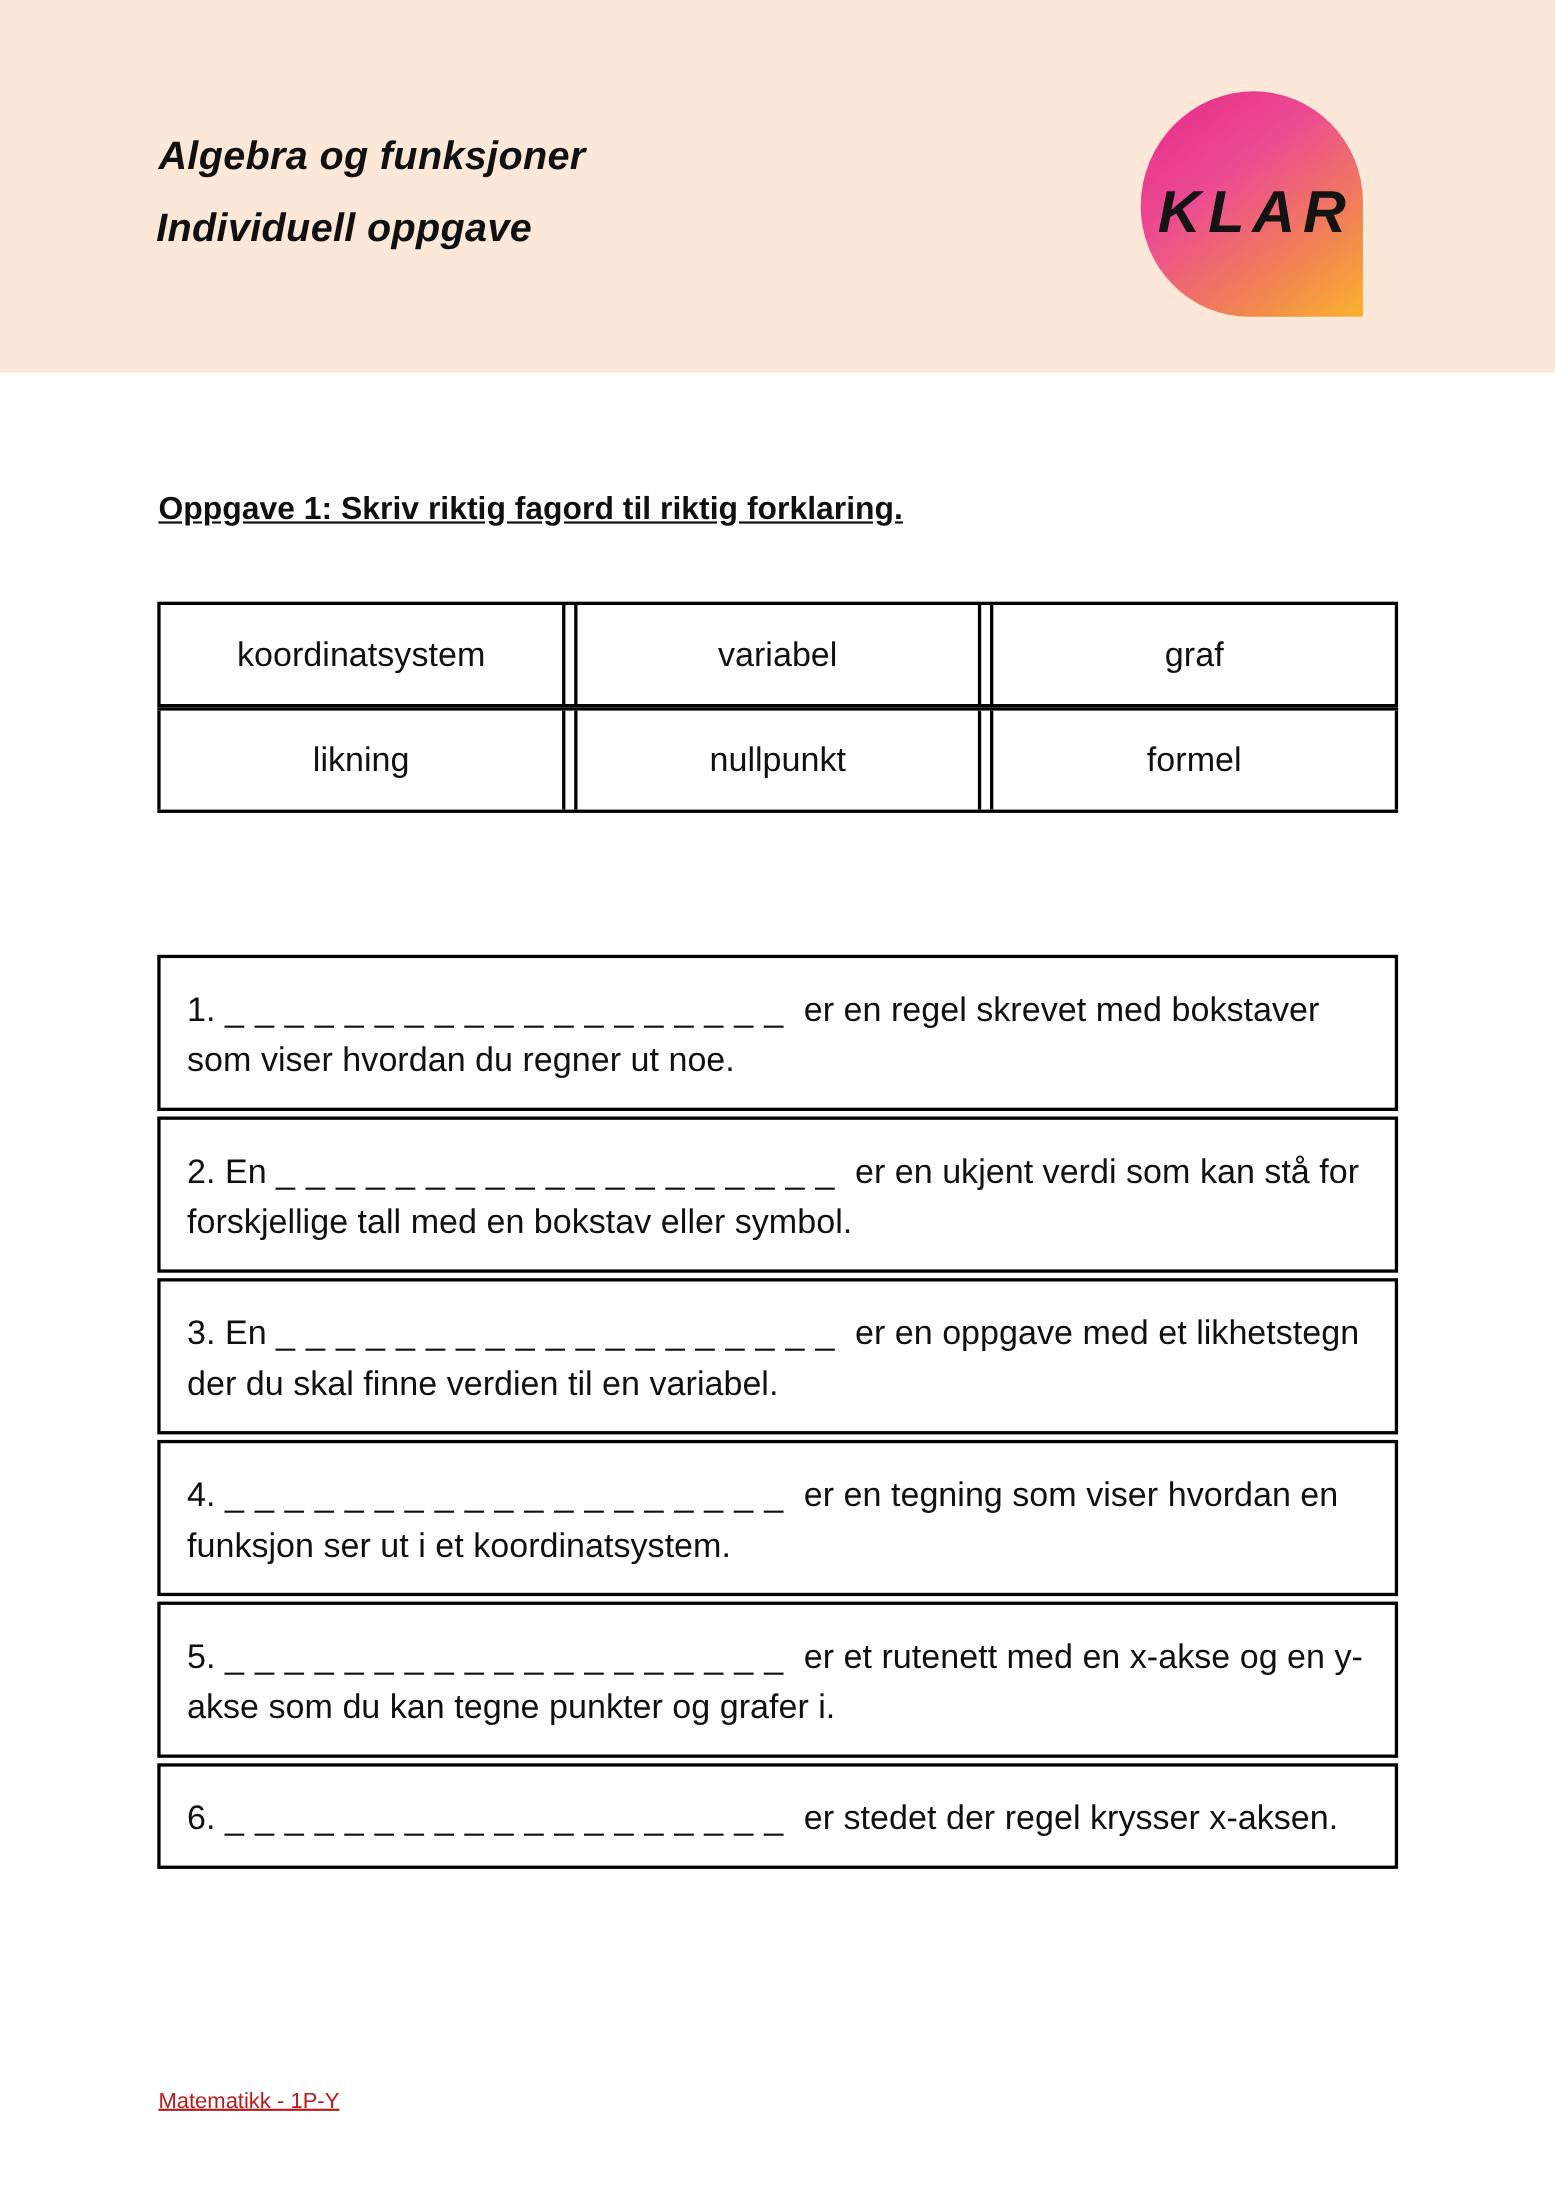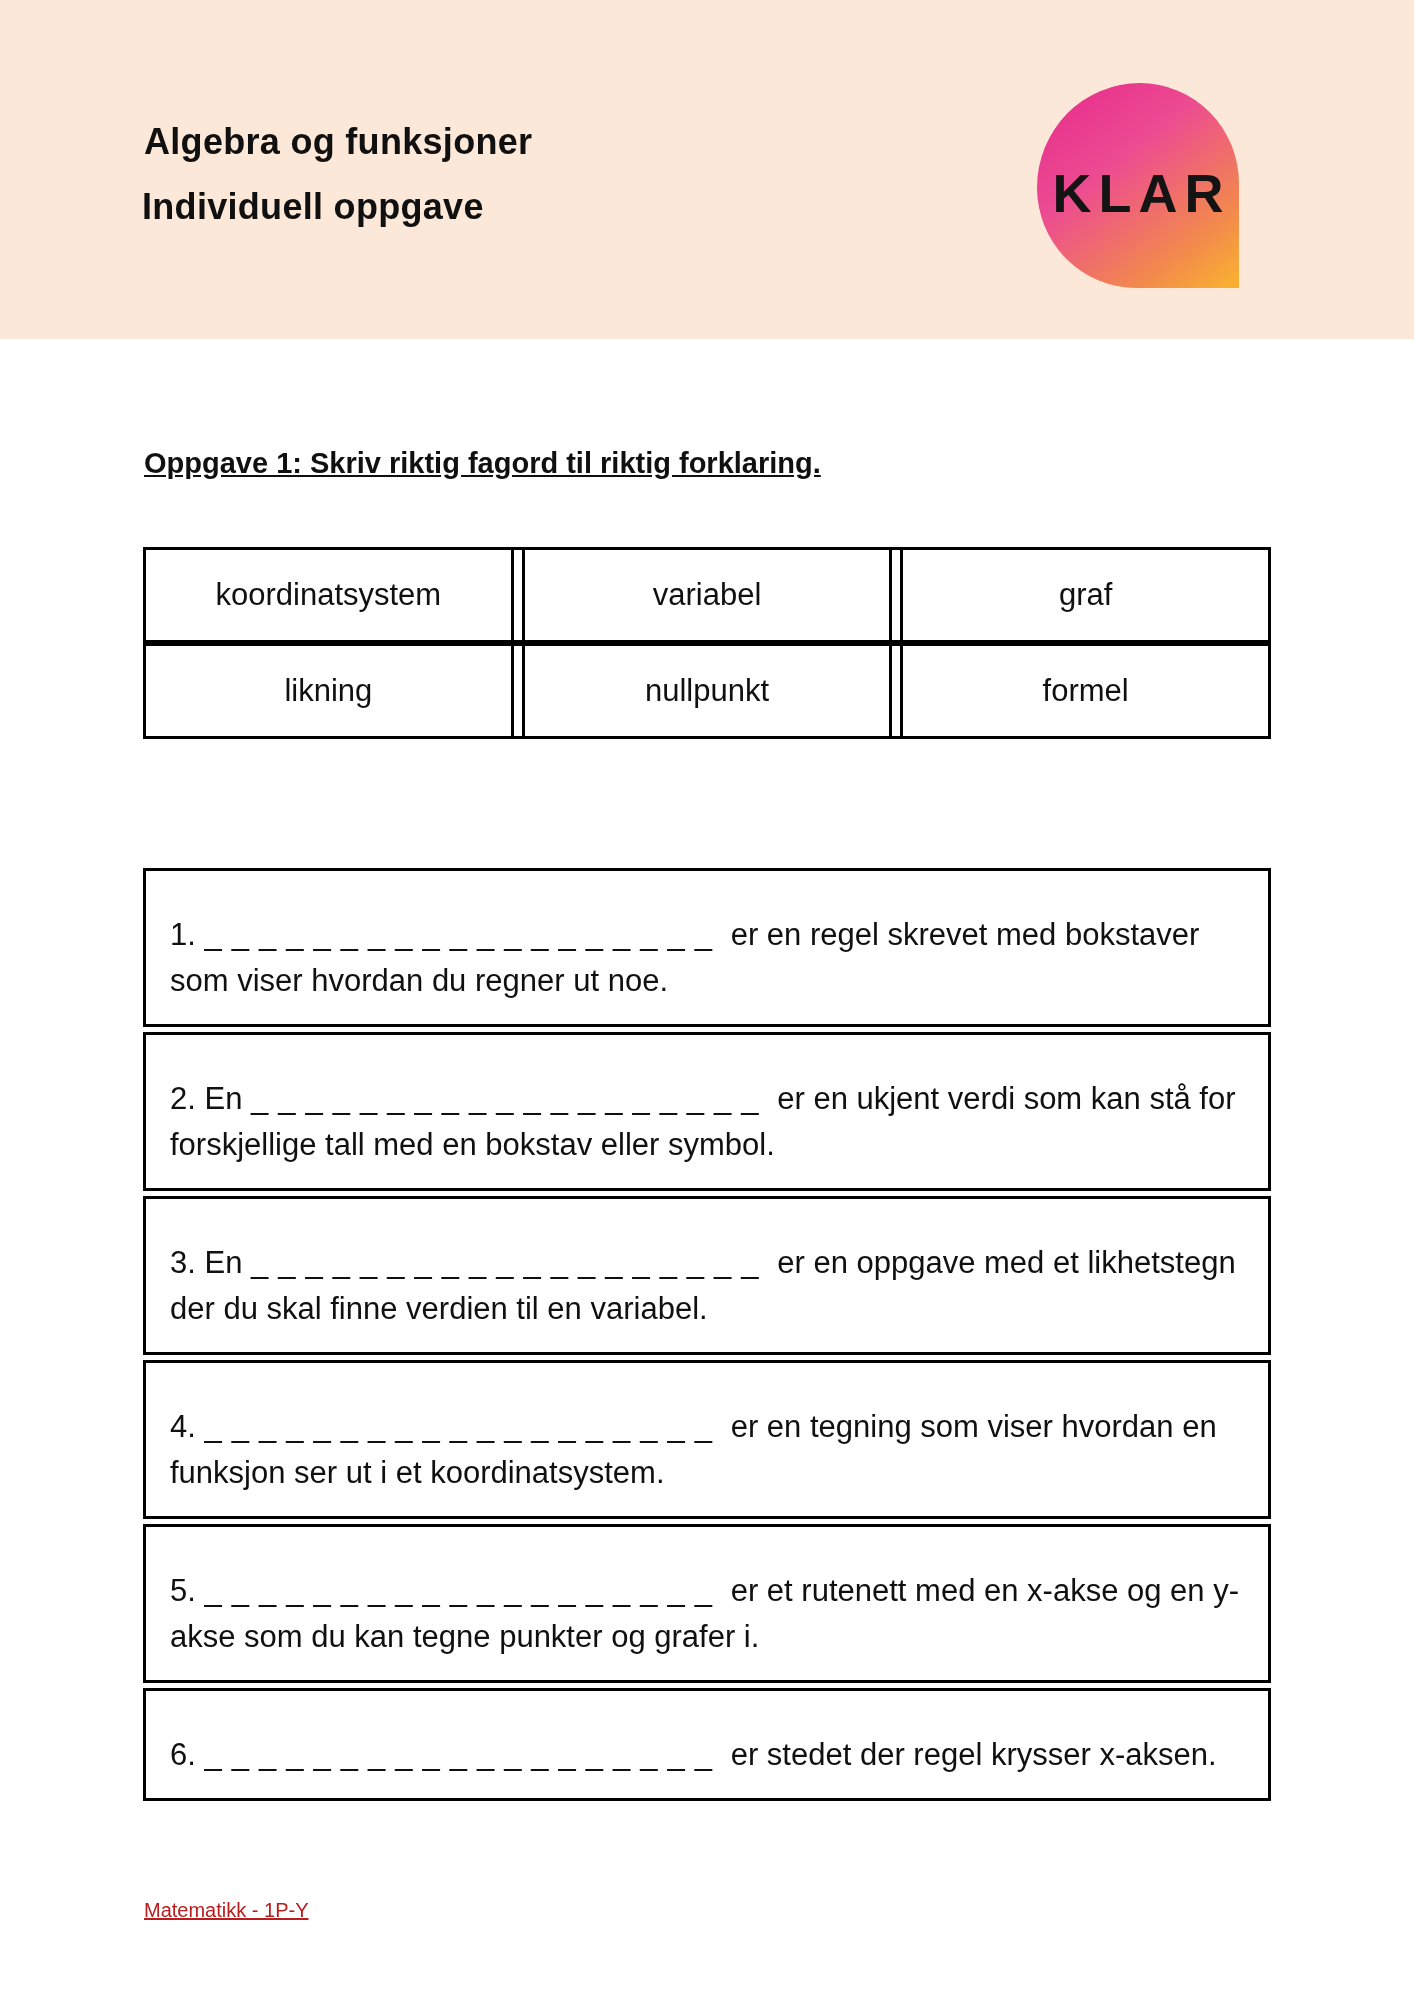--- a/index.html
+++ b/index.html
@@ -11,20 +11,21 @@
     overflow:hidden;
     font-family:"Liberation Sans", sans-serif;
     color:#101010;
   }
   
   .band{
     position:absolute;
     left:0; top:0;
     width:100%; height:339px;
     background:#fce8d8;
+    font-style:italic;
   }
   .eyebrow{
     position:absolute;
     left:144px; top:121px;
     font-size:36px;
     font-weight:700;
     letter-spacing:0.3px;
   }
   .title{
     position:absolute;
@@ -88,21 +89,21 @@
   
   .questions{
     position:absolute;
     left:143px; top:868px;
     width:1128px;
   }
   .q-box{
     box-sizing:border-box;
     border:3px solid #000;
     margin-bottom:5px;
-    padding:41px 24px 20px 24px;
+    padding:24px 24px 20px 24px;
     font-size:31px;
     line-height:46px;
   }
   .q-blank{
     letter-spacing:10px;
     white-space:nowrap;
   }
   
   .footer{
     position:absolute;

